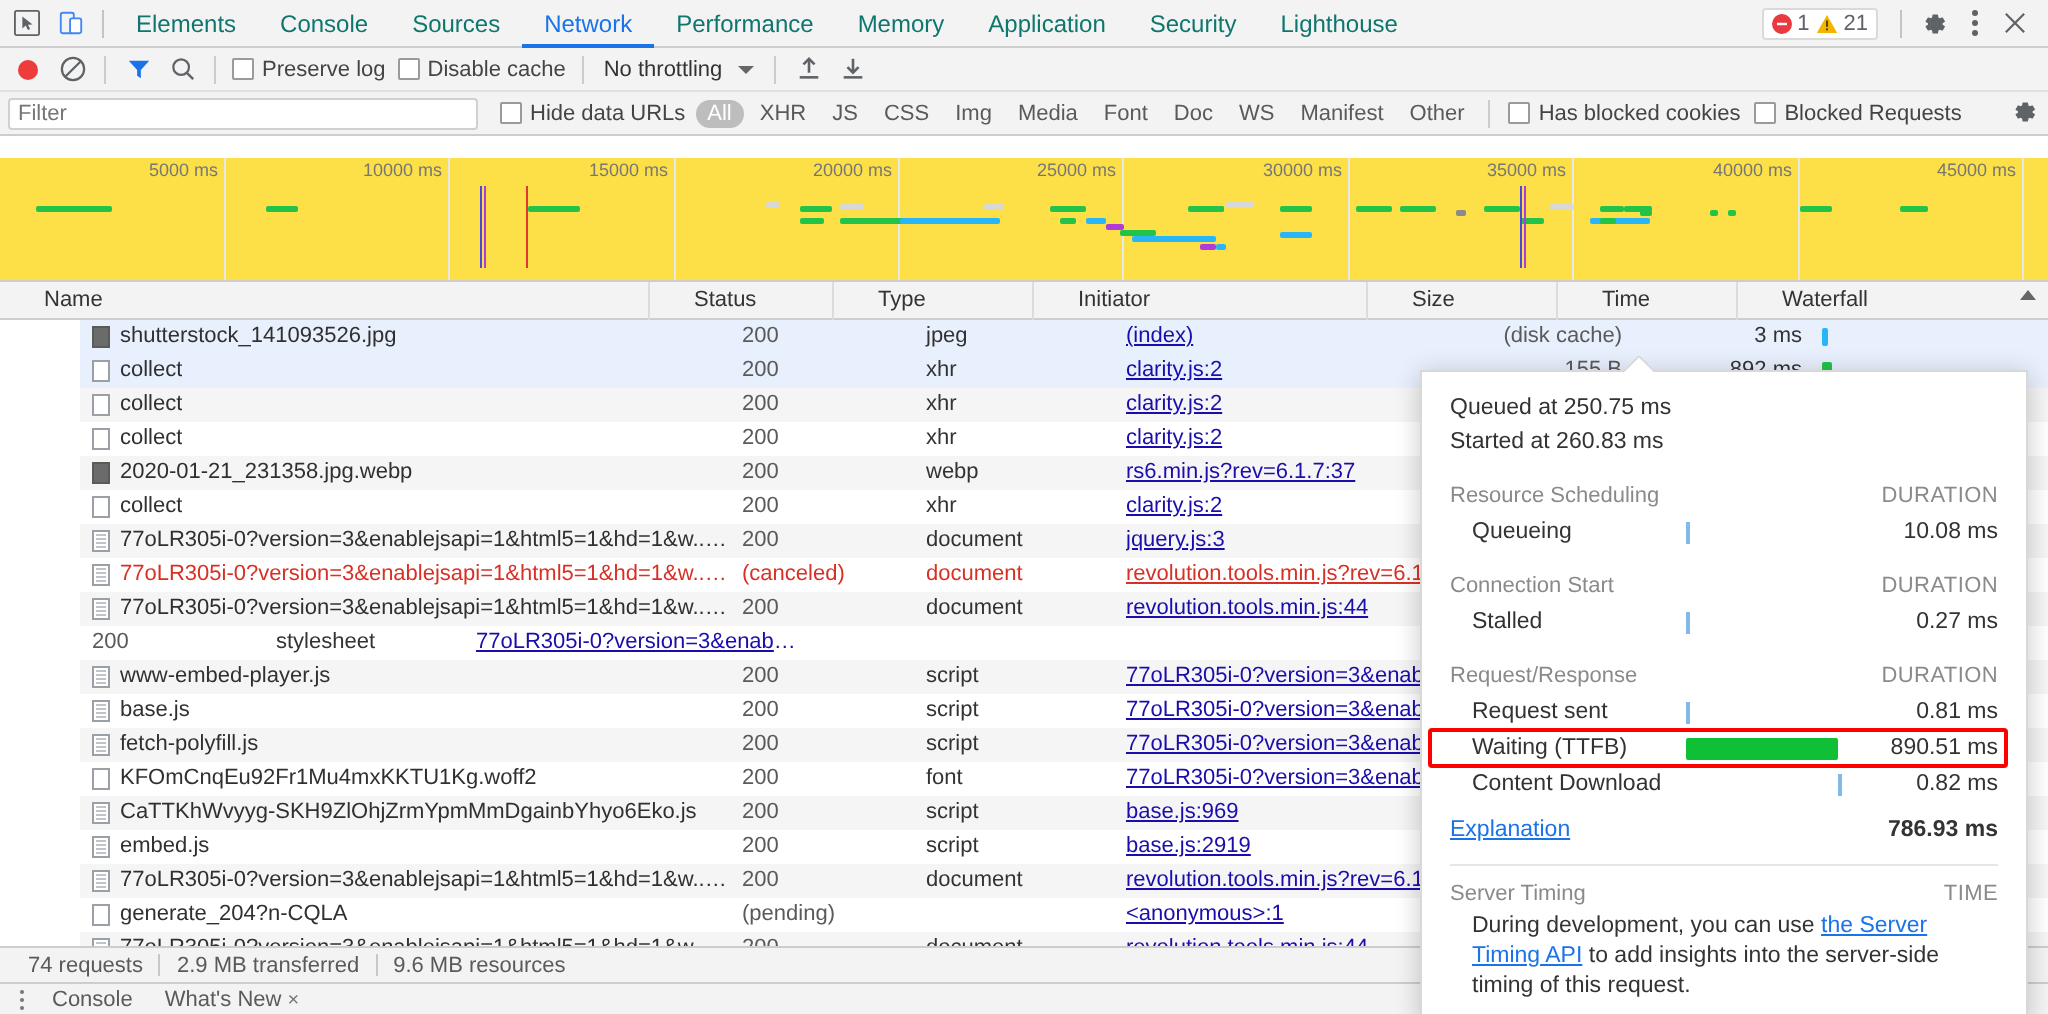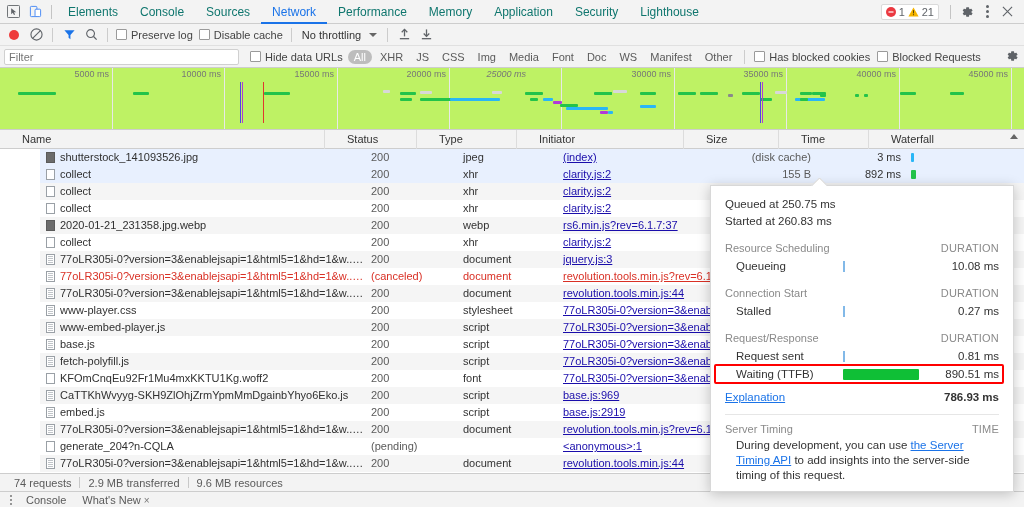--- a/index.html
+++ b/index.html
@@ -80,21 +80,21 @@
     width:235px;height:16px;border:1px solid #d0d0d0;border-radius:2px;background:#fff;
     font-size:11px;color:#999;padding:0 4px;line-height:14px; outline:none;
     font-family:"Liberation Sans",sans-serif;
   }
   .ftype{font-size:11px;color:#5a5a5a;padding:1px 5px;cursor:pointer;border-radius:2px;white-space:nowrap;}
   .ftype.sel{background:#bdbdbd;color:#fff;border-radius:8px;padding:1px 6px;}
   .settings-gear{position:absolute;right:5px;top:3px;cursor:pointer;}
 
   
   .overview{
-    height:62px;min-height:62px;background:#bef264;border-bottom:1px solid #cdcdcd;position:relative;overflow:hidden;
+    height:62px;min-height:62px;background:#fde047;border-bottom:1px solid #cdcdcd;position:relative;overflow:hidden;margin-top:11px;
   }
   .ov-ticks{position:absolute;top:0;left:0;right:0;height:62px;}
   .ov-tick{position:absolute;top:0;bottom:0;width:1px;background:#e8e8e8;}
   .ov-tick-lbl{position:absolute;top:1px;font-size:9px;color:#777;transform:translateX(-100%);padding-right:3px;white-space:nowrap;}
   .ov-bar{position:absolute;height:3px;border-radius:1px;}
   .ov-event{position:absolute;top:0;bottom:0;width:1px;}
 
   
   .thead{
     height:19px;min-height:19px;background:#f3f3f3;border-bottom:1px solid #cdcdcd;
@@ -334,21 +334,21 @@
     <div class="ov-ticks" id="ov-ticks">
         <div class="ov-tick" style="left: 112px;"></div>
         <div class="ov-tick-lbl" style="left: 112px;">5000 ms</div>
         <div class="ov-tick" style="left: 224px;"></div>
         <div class="ov-tick-lbl" style="left: 224px;">10000 ms</div>
         <div class="ov-tick" style="left: 337px;"></div>
         <div class="ov-tick-lbl" style="left: 337px;">15000 ms</div>
         <div class="ov-tick" style="left: 449px;"></div>
         <div class="ov-tick-lbl" style="left: 449px;">20000 ms</div>
         <div class="ov-tick" style="left: 561px;"></div>
-        <div class="ov-tick-lbl" style="left: 529px; font-style: italic;">25000 ms</div>
+        <div class="ov-tick-lbl" style="left: 561px;">25000 ms</div>
         <div class="ov-tick" style="left: 674px;"></div>
         <div class="ov-tick-lbl" style="left: 674px;">30000 ms</div>
         <div class="ov-tick" style="left: 786px;"></div>
         <div class="ov-tick-lbl" style="left: 786px;">35000 ms</div>
         <div class="ov-tick" style="left: 899px;"></div>
         <div class="ov-tick-lbl" style="left: 899px;">40000 ms</div>
         <div class="ov-tick" style="left: 1011px;"></div>
         <div class="ov-tick-lbl" style="left: 1011px;">45000 ms</div>
       </div>
     <div id="ov-bars">
@@ -538,24 +538,20 @@
         <div class="cell c-status">200</div>
         <div class="cell c-type">document</div>
         <div class="cell c-init">
           <span class="init-link">revolution.tools.min.js:44</span>
         </div>
         <div class="cell c-size"></div>
         <div class="cell c-time"></div>
         <div class="c-wf"></div>
       </div>
       <div class="row">
-        <div class="cell c-name">
-          <span class="ficon doc"></span>
-          <span class="name-txt">www-player.css</span>
-        </div>
         <div class="cell c-status">200</div>
         <div class="cell c-type">stylesheet</div>
         <div class="cell c-init">
           <span class="init-link">77oLR305i-0?version=3&amp;enablej...</span>
         </div>
         <div class="cell c-size"></div>
         <div class="cell c-time"></div>
         <div class="c-wf"></div>
       </div>
       <div class="row odd">
@@ -732,20 +728,27 @@
     <div style="position:relative;">
       <div class="pop-row">
         <span class="lbl">Waiting (TTFB)</span>
         <span class="track">
             <span class="green-bar" style="left:0px;width:76px;"></span>
           </span>
         <span class="val">890.51 ms</span>
       </div>
       <div class="hl-box" style="left:-11px;top:-1px;right:-5px;height:20px;"></div>
     </div>
+    <div class="pop-row">
+      <span class="lbl">Content Download</span>
+      <span class="track">
+          <span class="tick-mark" style="left:76px"></span>
+        </span>
+      <span class="val">0.82 ms</span>
+    </div>
 
     <div class="pop-total">
       <span class="lnk">Explanation</span>
       <span class="tot">786.93 ms</span>
     </div>
 
     <div class="pop-div"></div>
     <div class="pop-sec">
       <span class="lbl">Server Timing</span>
       <span class="dur">TIME</span>

